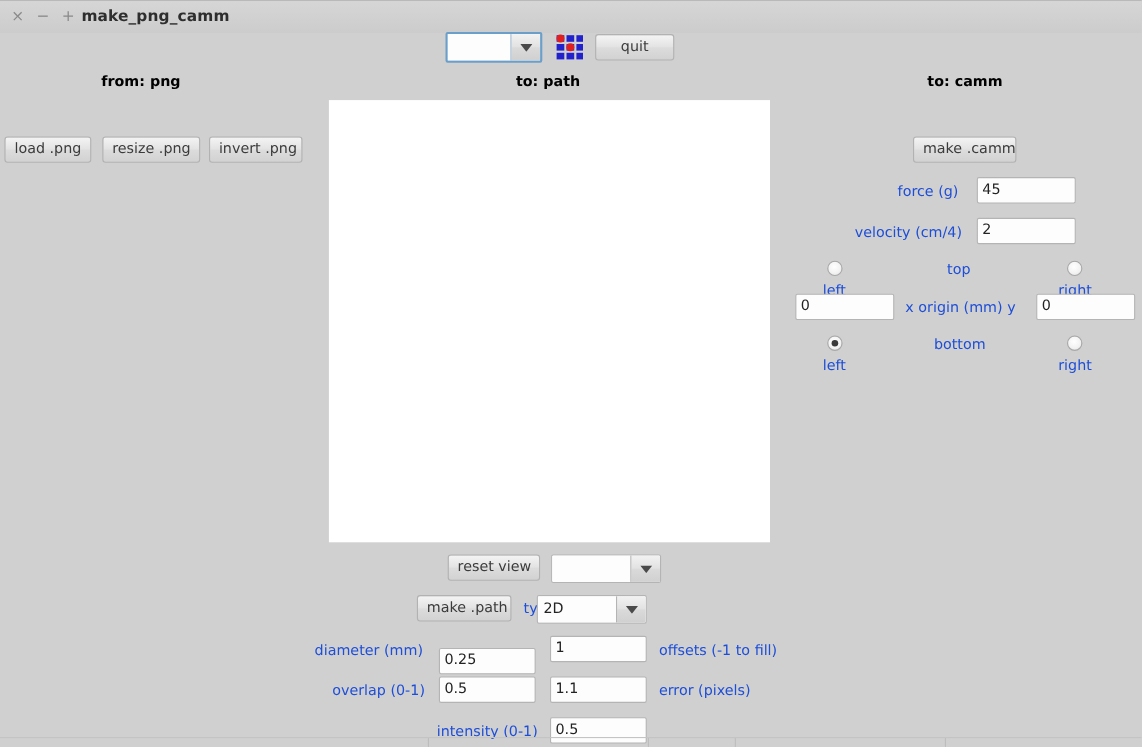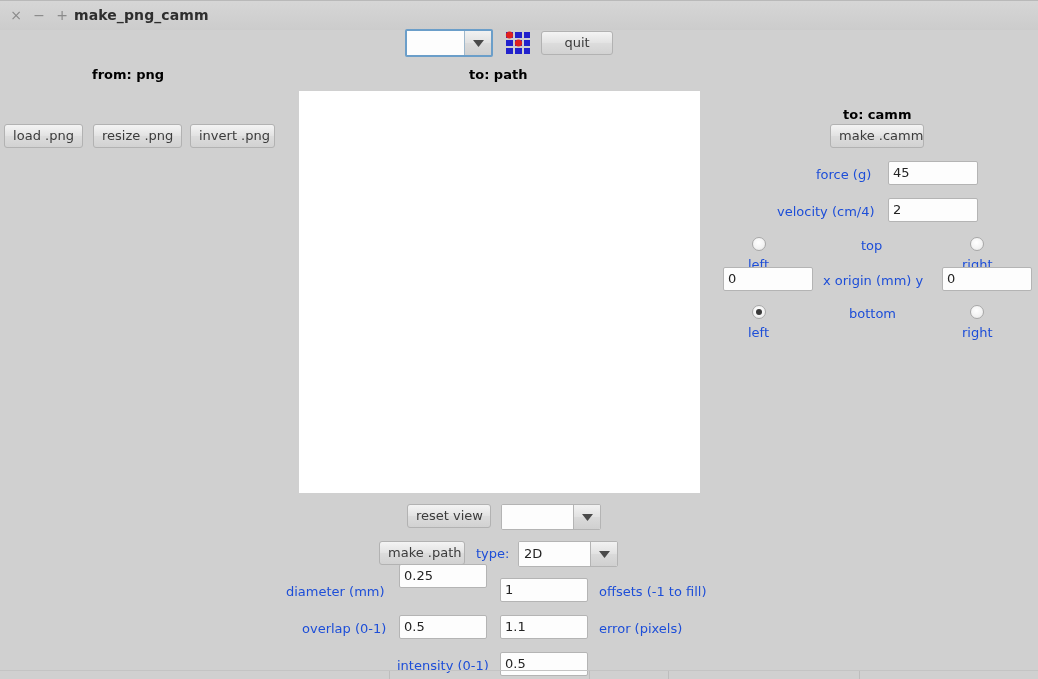--- a/index.html
+++ b/index.html
@@ -261,43 +261,43 @@
     <div class="combo-value"></div>
     <div class="combo-arrow">
       <svg width="11" height="7" viewBox="0 0 11 7">
           <polygon points="0,0 11,0 5.5,7" fill="#4a4a4a"></polygon>
         </svg>
     </div>
   </div>
 
   <div class="abs btn" style="left:379px; top:540px; width:86px;">make .path</div>
   <div class="abs label" style="left:476px; top:545px;">type:</div>
-  <div class="abs combo" style="left:518px; top:540px; width:100px;">
+  <div class="abs combo" style="left:488px; top:540px; width:100px;">
     <div class="combo-value">2D</div>
     <div class="combo-arrow">
       <svg width="11" height="7" viewBox="0 0 11 7">
           <polygon points="0,0 11,0 5.5,7" fill="#4a4a4a"></polygon>
         </svg>
     </div>
   </div>
 
   <div class="abs label" style="left:286px; top:583px;">diameter (mm)</div>
-  <div class="abs txt" style="left:399px; top:563px; width:88px;">0.25</div>
+  <div class="abs txt" style="left:399px; top:588px; width:88px;">0.25</div>
   <div class="abs txt" style="left:500px; top:577px; width:88px;">1</div>
   <div class="abs label" style="left:599px; top:583px;">offsets (-1 to fill)</div>
 
   <div class="abs label" style="left:302px; top:620px;">overlap (0-1)</div>
   <div class="abs txt" style="left:399px; top:614px; width:88px;">0.5</div>
   <div class="abs txt" style="left:500px; top:614px; width:88px;">1.1</div>
   <div class="abs label" style="left:599px; top:620px;">error (pixels)</div>
 
   <div class="abs label" style="left:397px; top:657px;">intensity (0-1)</div>
   <div class="abs txt" style="left:500px; top:651px; width:88px;">0.5</div>
 
-  <div class="abs heading" style="left:843px; top:66px;margin-top:40px;">to: camm</div>
+  <div class="abs heading" style="left:843px; top:66px;">to: camm</div>
 
   <div class="abs btn" style="left:830px; top:123px; width:94px;">make .camm</div>
 
   <div class="abs label" style="left:816px; top:166px;">force (g)</div>
   <div class="abs txt" style="left:888px; top:160px; width:90px;">45</div>
 
   <div class="abs label" style="left:777px; top:203px;">velocity (cm/4)</div>
   <div class="abs txt" style="left:888px; top:197px; width:90px;">2</div>
 
   <div class="abs radio" style="left:748px; top:236px;">

